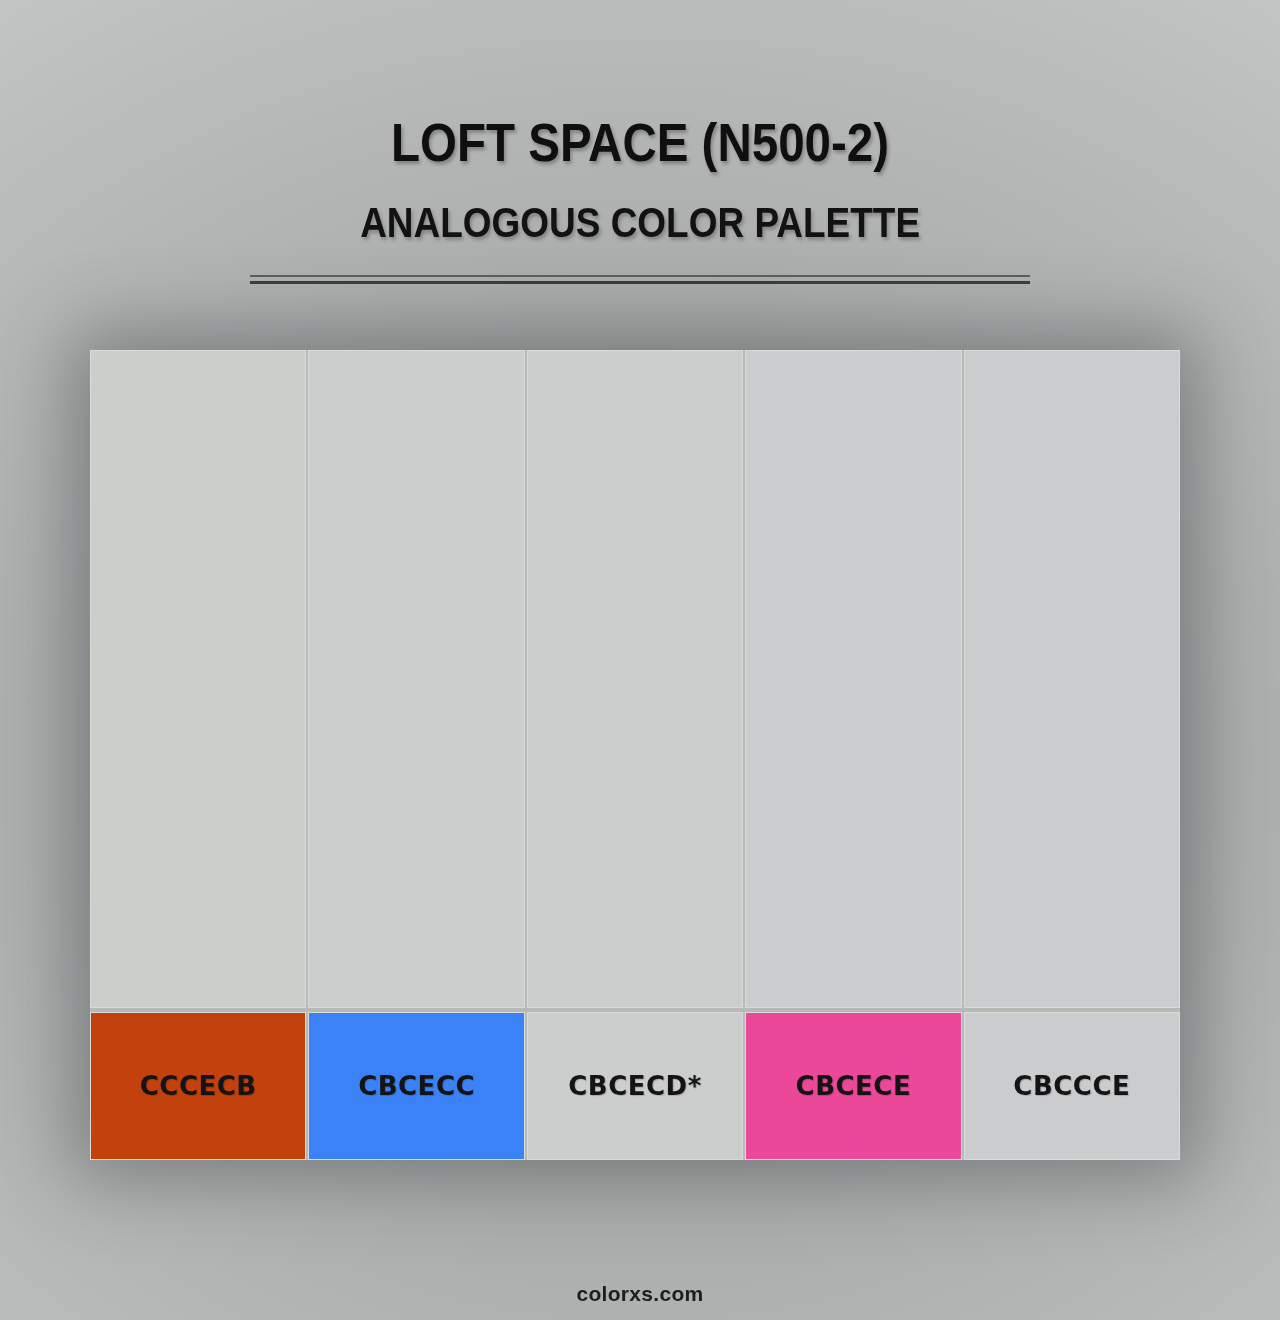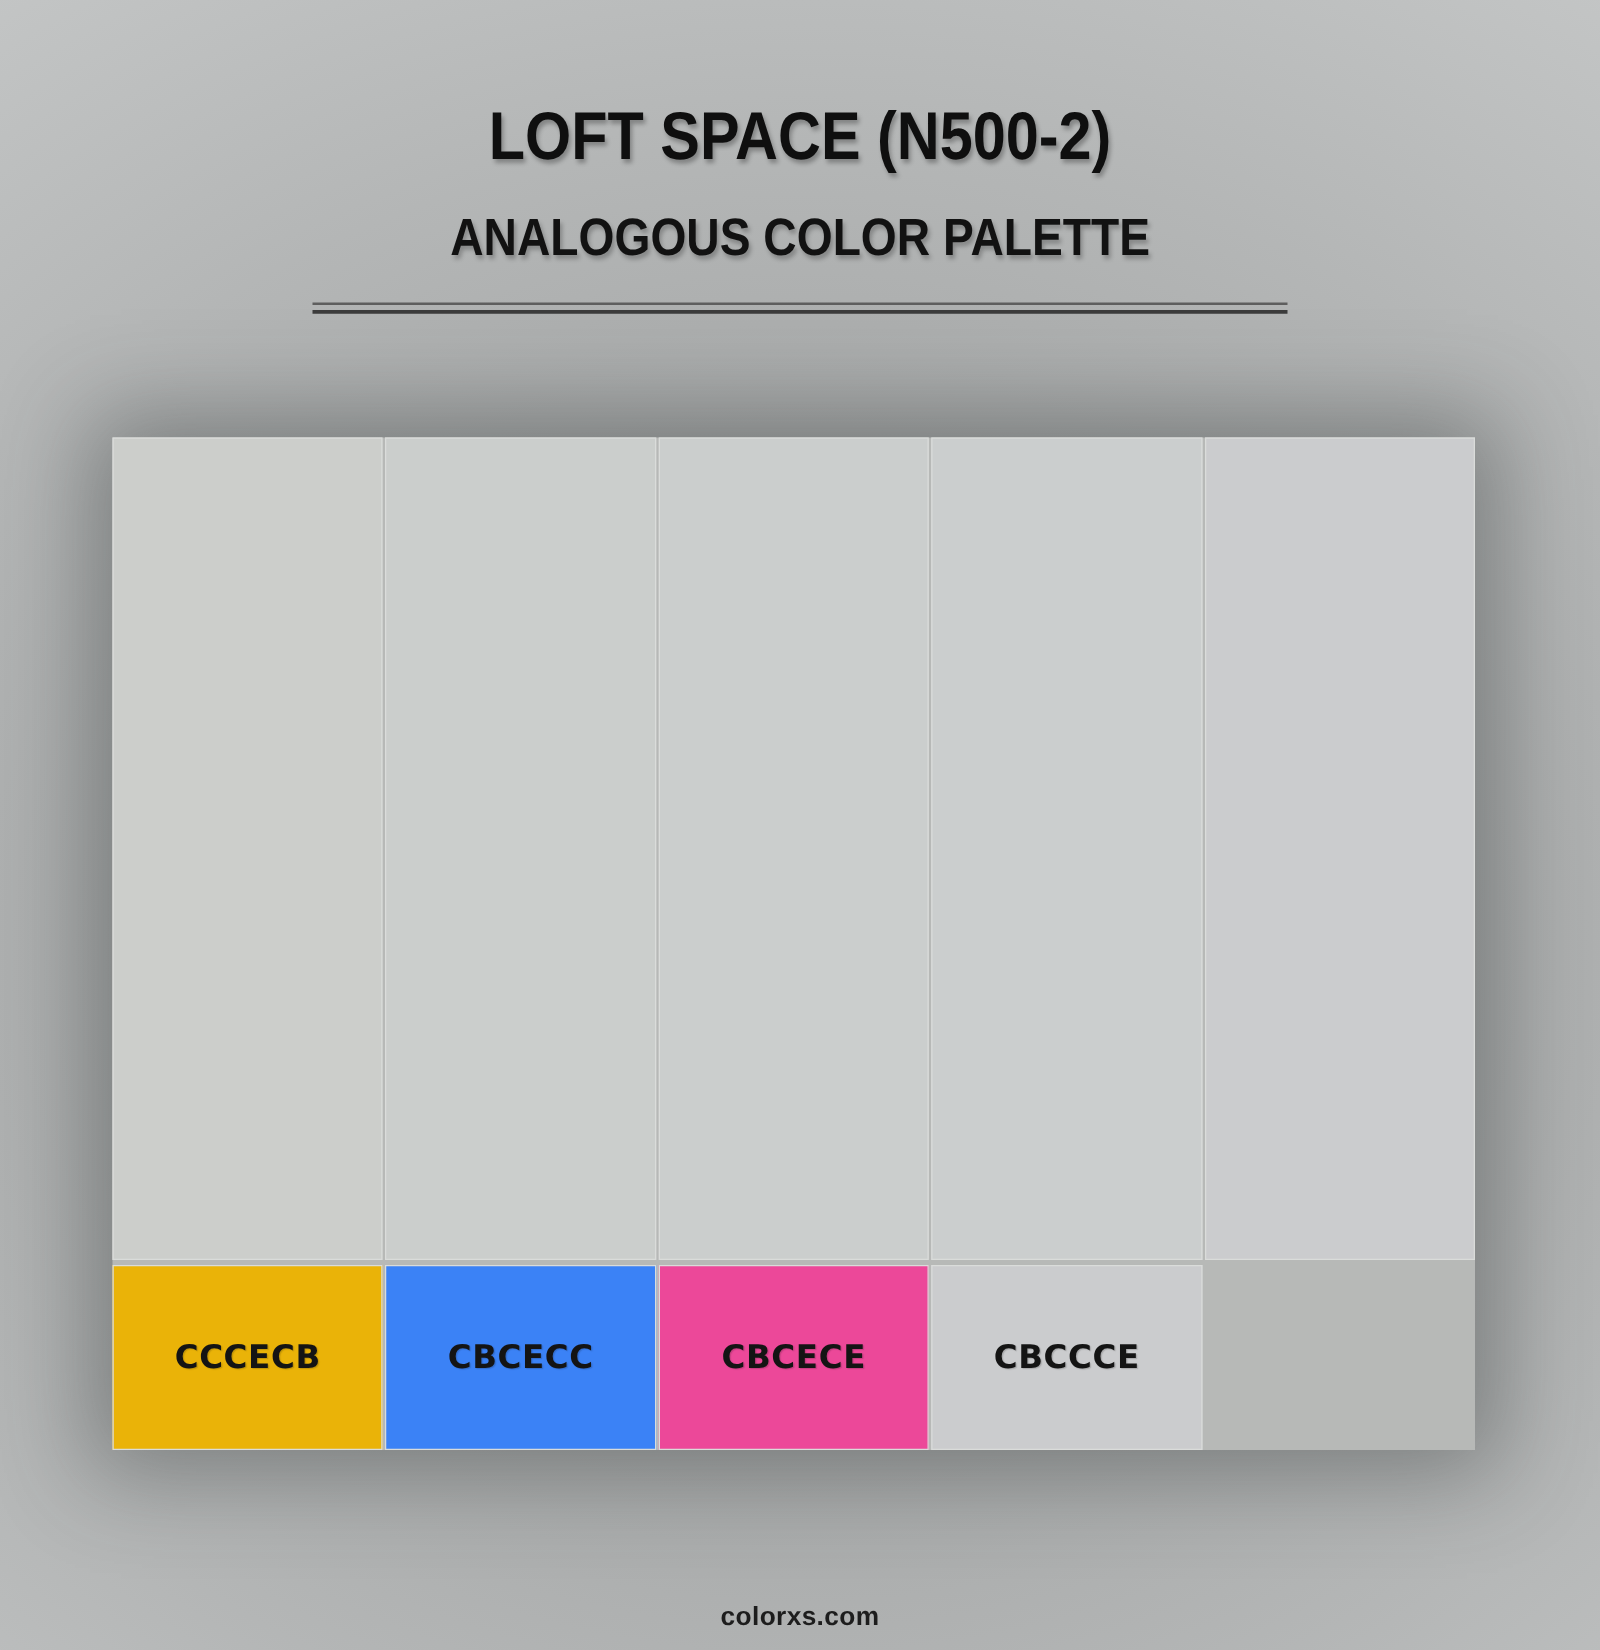--- a/index.html
+++ b/index.html
@@ -5,21 +5,21 @@
   html, body { margin: 0; padding: 0; }
   .page {
     position: relative;
     width: 1280px;
     height: 1320px;
     overflow: hidden;
     background: radial-gradient(1150px 950px at 640px 760px,
                 #9da1a1 0%, #a8aaaa 42%, #b4b6b6 68%, #c4c6c6 100%);
     font-family: "Liberation Sans", sans-serif;
   }
-  header { text-align: center; padding-top: 78px; }
+  header { text-align: center; padding-top: 111px; }
   .title {
     display: inline-block;
     margin: 0;
     font-size: 54px;
     font-weight: 700;
     color: #0f0f0f;
     letter-spacing: 0px;
     transform: scaleX(0.88);
     transform-origin: 50% 50%;
     text-shadow: 2px 3px 4px rgba(0,0,0,0.28);
@@ -102,25 +102,28 @@
     <div class="divider"></div>
   </header>
 
   <main class="palette">
     <div class="swatch" style="background: rgb(204, 206, 203);"></div>
     <div class="swatch" style="background: rgb(203, 206, 204);"></div>
     <div class="swatch" style="background: rgb(203, 206, 205);"></div>
     <div class="swatch" style="background: rgb(203, 206, 206);"></div>
     <div class="swatch" style="background: rgb(203, 204, 206);"></div>
 
-    <div class="label-cell" style="background: #eab308;">
+    <div class="label-cell" style="background: #c2410c;">
       <span class="hex-label">CCCECB</span>
     </div>
     <div class="label-cell" style="background: #3b82f6;">
       <span class="hex-label">CBCECC</span>
+    </div>
+    <div class="label-cell" style="background: rgb(203, 206, 205);">
+      <span class="hex-label">CBCECD*</span>
     </div>
     <div class="label-cell" style="background: #ec4899;">
       <span class="hex-label">CBCECE</span>
     </div>
     <div class="label-cell" style="background: rgb(203, 204, 206);">
       <span class="hex-label">CBCCCE</span>
     </div>
   </main>
 
   <footer>

